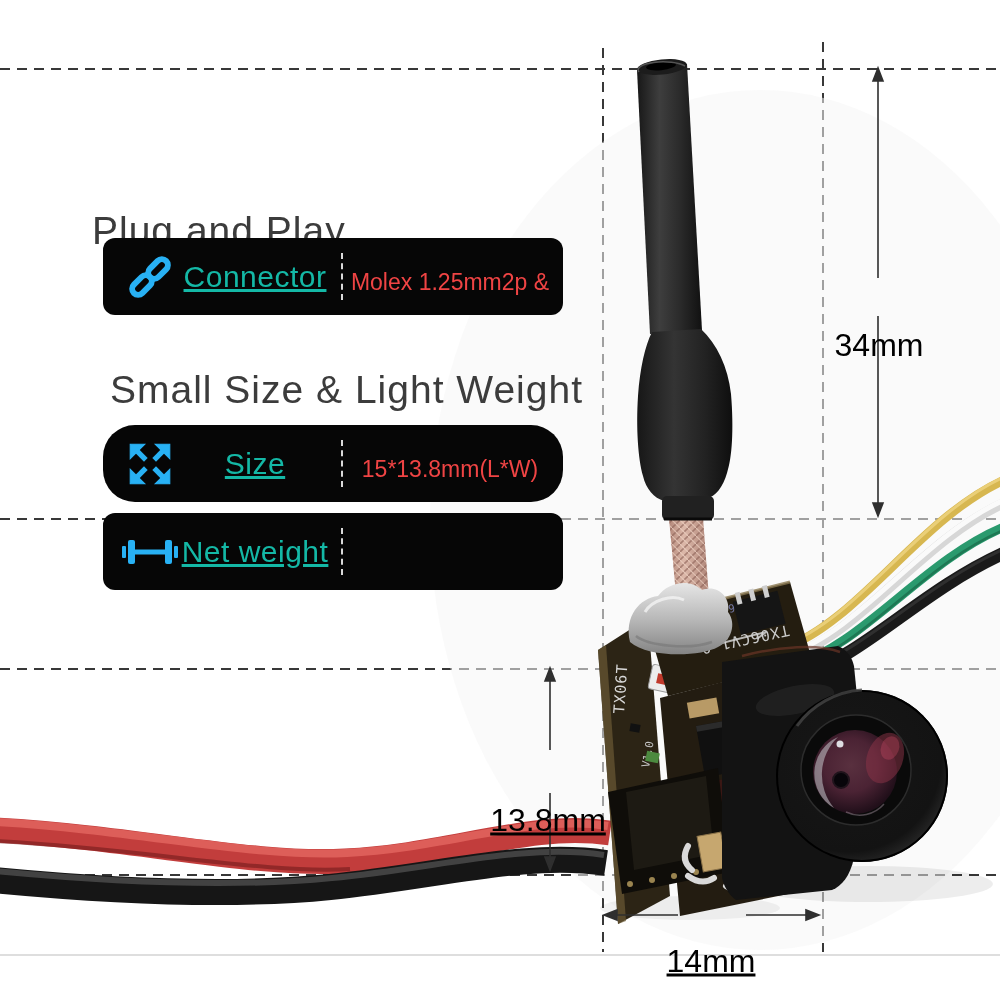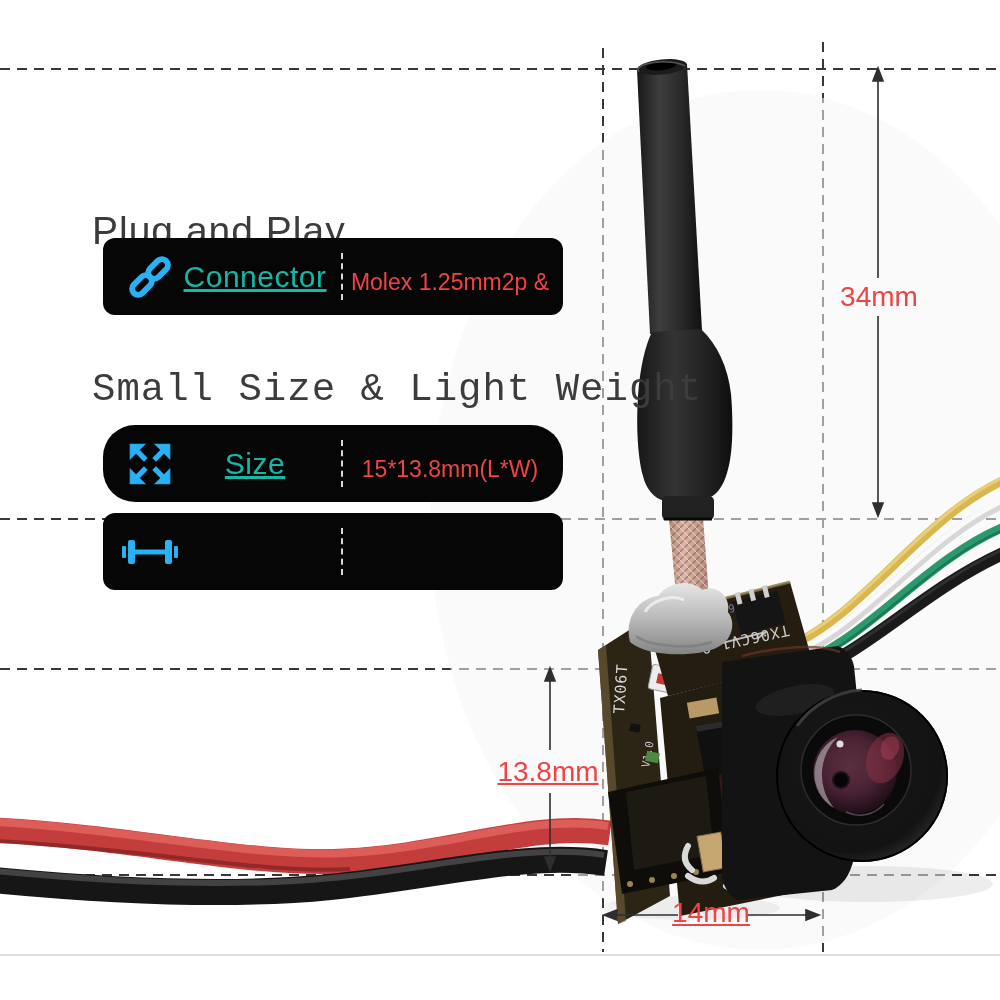--- a/index.html
+++ b/index.html
@@ -1,32 +1,32 @@
 <!DOCTYPE html>
 <html><head>
 <meta charset="utf-8">
 <style>
   html,body{margin:0;padding:0;background:#fff;}
   #stage{position:relative;width:1000px;height:1000px;background:#ffffff;overflow:hidden;
          font-family:"Liberation Sans", sans-serif;}
   .layer{position:absolute;left:0;top:0;width:1000px;height:1000px;}
   .title{position:absolute;font-weight:300;color:#3c3c3c;font-size:39px;letter-spacing:1px;white-space:nowrap;}
   #title-1{left:92px;top:176px;margin-top:33px;}
-  #title-2{left:92px;top:368px;font-family:Liberation Mono, monospace;}
+  #title-2{left:110px;top:368px;}
   .spec-box{position:absolute;left:103px;width:460px;height:77px;background:#060606;border-radius:12px;}
   #row-connector{top:238px;}
   #row-size{top:425px;border-radius:32px;}
   #row-weight{top:513px;}
   .icon-slot{position:absolute;left:16px;top:0;width:62px;height:100%;display:flex;align-items:center;justify-content:center;}
   .label-slot{position:absolute;left:70px;top:0;width:164px;height:100%;display:flex;align-items:center;justify-content:center;
               color:#14b8a6;font-size:30px;font-weight:300;letter-spacing:.5px;white-space:nowrap;text-decoration:underline;}
   .divider{position:absolute;left:238px;top:15px;bottom:15px;width:0;border-left:2px dashed rgba(255,255,255,.85);}
   .value-slot{position:absolute;left:242px;right:8px;top:0;height:100%;display:flex;flex-direction:row;
               align-items:center;justify-content:center;color:#ef4444;font-size:23px;line-height:27px;white-space:nowrap;margin-top:6px;}
-  .dim-label{position:absolute;transform:translate(-50%,-50%);font-size:28px;color:#ef4444;white-space:nowrap;background:transparent;}
+  .dim-label{position:absolute;transform:translate(-50%,-50%);font-size:32px;color:#000000;white-space:nowrap;background:transparent;margin-top:48px;}
   #dim-34{left:879px;top:297px;}
   #dim-138{left:548px;top:772px;text-decoration:underline;}
   #dim-14{left:711px;top:913px;text-decoration:underline;}
   svg text{font-family:"DejaVu Sans Mono", monospace;}
 </style>
 </head>
 <body>
 
 <div id="stage">
 
@@ -302,16 +302,17 @@
       <svg width="56" height="30" viewBox="0 0 56 30">
         <g fill="#28b1f4">
           <rect x="0" y="9" width="4" height="12" rx="1"></rect>
           <rect x="6" y="3" width="7" height="24" rx="2"></rect>
           <rect x="13" y="12.5" width="30" height="5"></rect>
           <rect x="43" y="3" width="7" height="24" rx="2"></rect>
           <rect x="52" y="9" width="4" height="12" rx="1"></rect>
         </g>
       </svg>
     </div>
+    <div class="label-slot">Net weight</div>
     <div class="divider"></div>
   </div>
 
 </div>
 
 </body></html>

